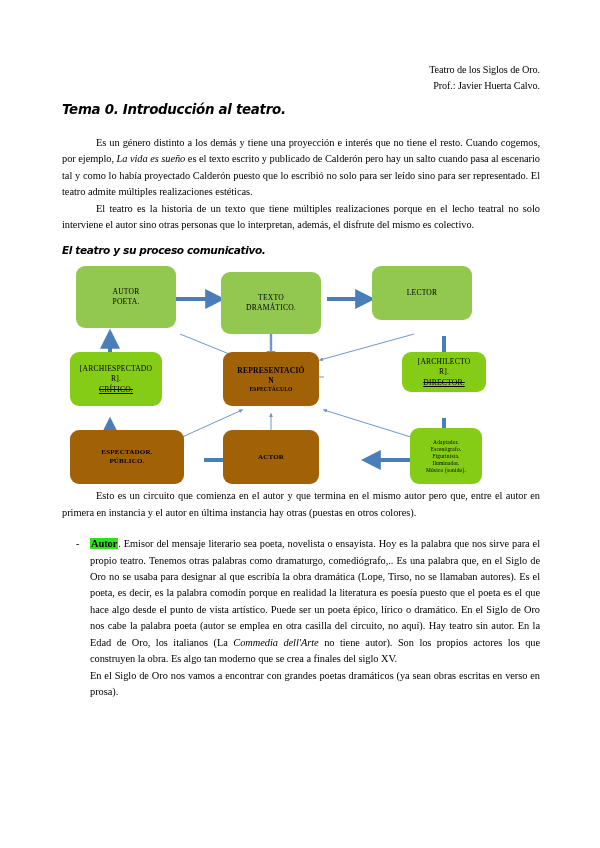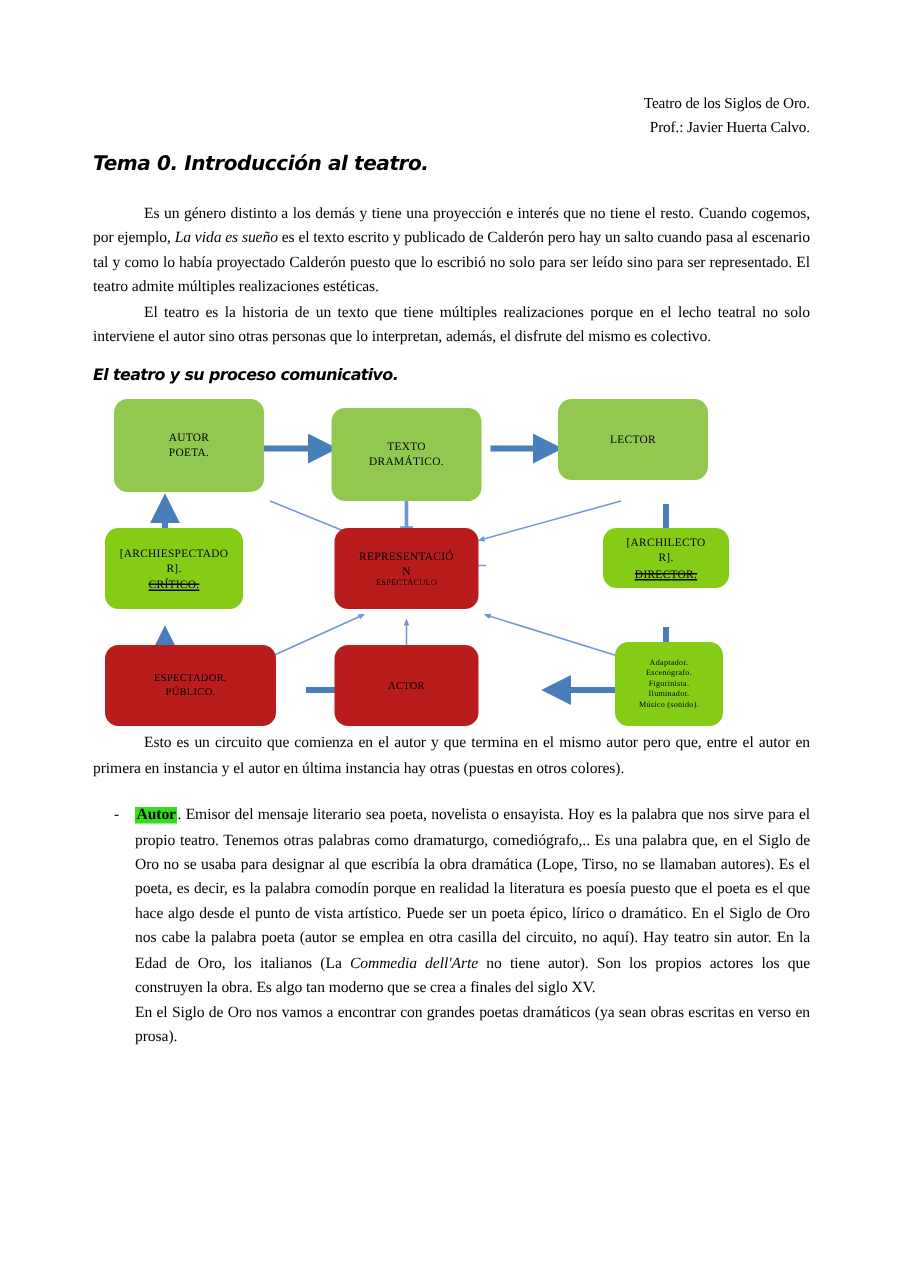--- a/index.html
+++ b/index.html
@@ -113,21 +113,21 @@
     justify-content: center;
     text-align: center;
     box-sizing: border-box;
     font-size: 7.6px;
     line-height: 10.2px;
     letter-spacing: 0.2px;
     padding: 2px;
   }
   .dbox.green  { background: #92C84F; }
   .dbox.blue   { background: #84cc16; }
-  .dbox.yellow { background: #b91c1c; }
+  .dbox.yellow { background: #a16207; font-weight: bold; }
 
   .dbox .l1 { display:block; }
   .dbox .l2 { display:block; }
   .dbox .l3 { display:block; }
 
   .u-strike {
     text-decoration: underline line-through;
   }
 
   .tiny { font-size: 5.6px; line-height: 7.4px; letter-spacing: 0.1px; }

